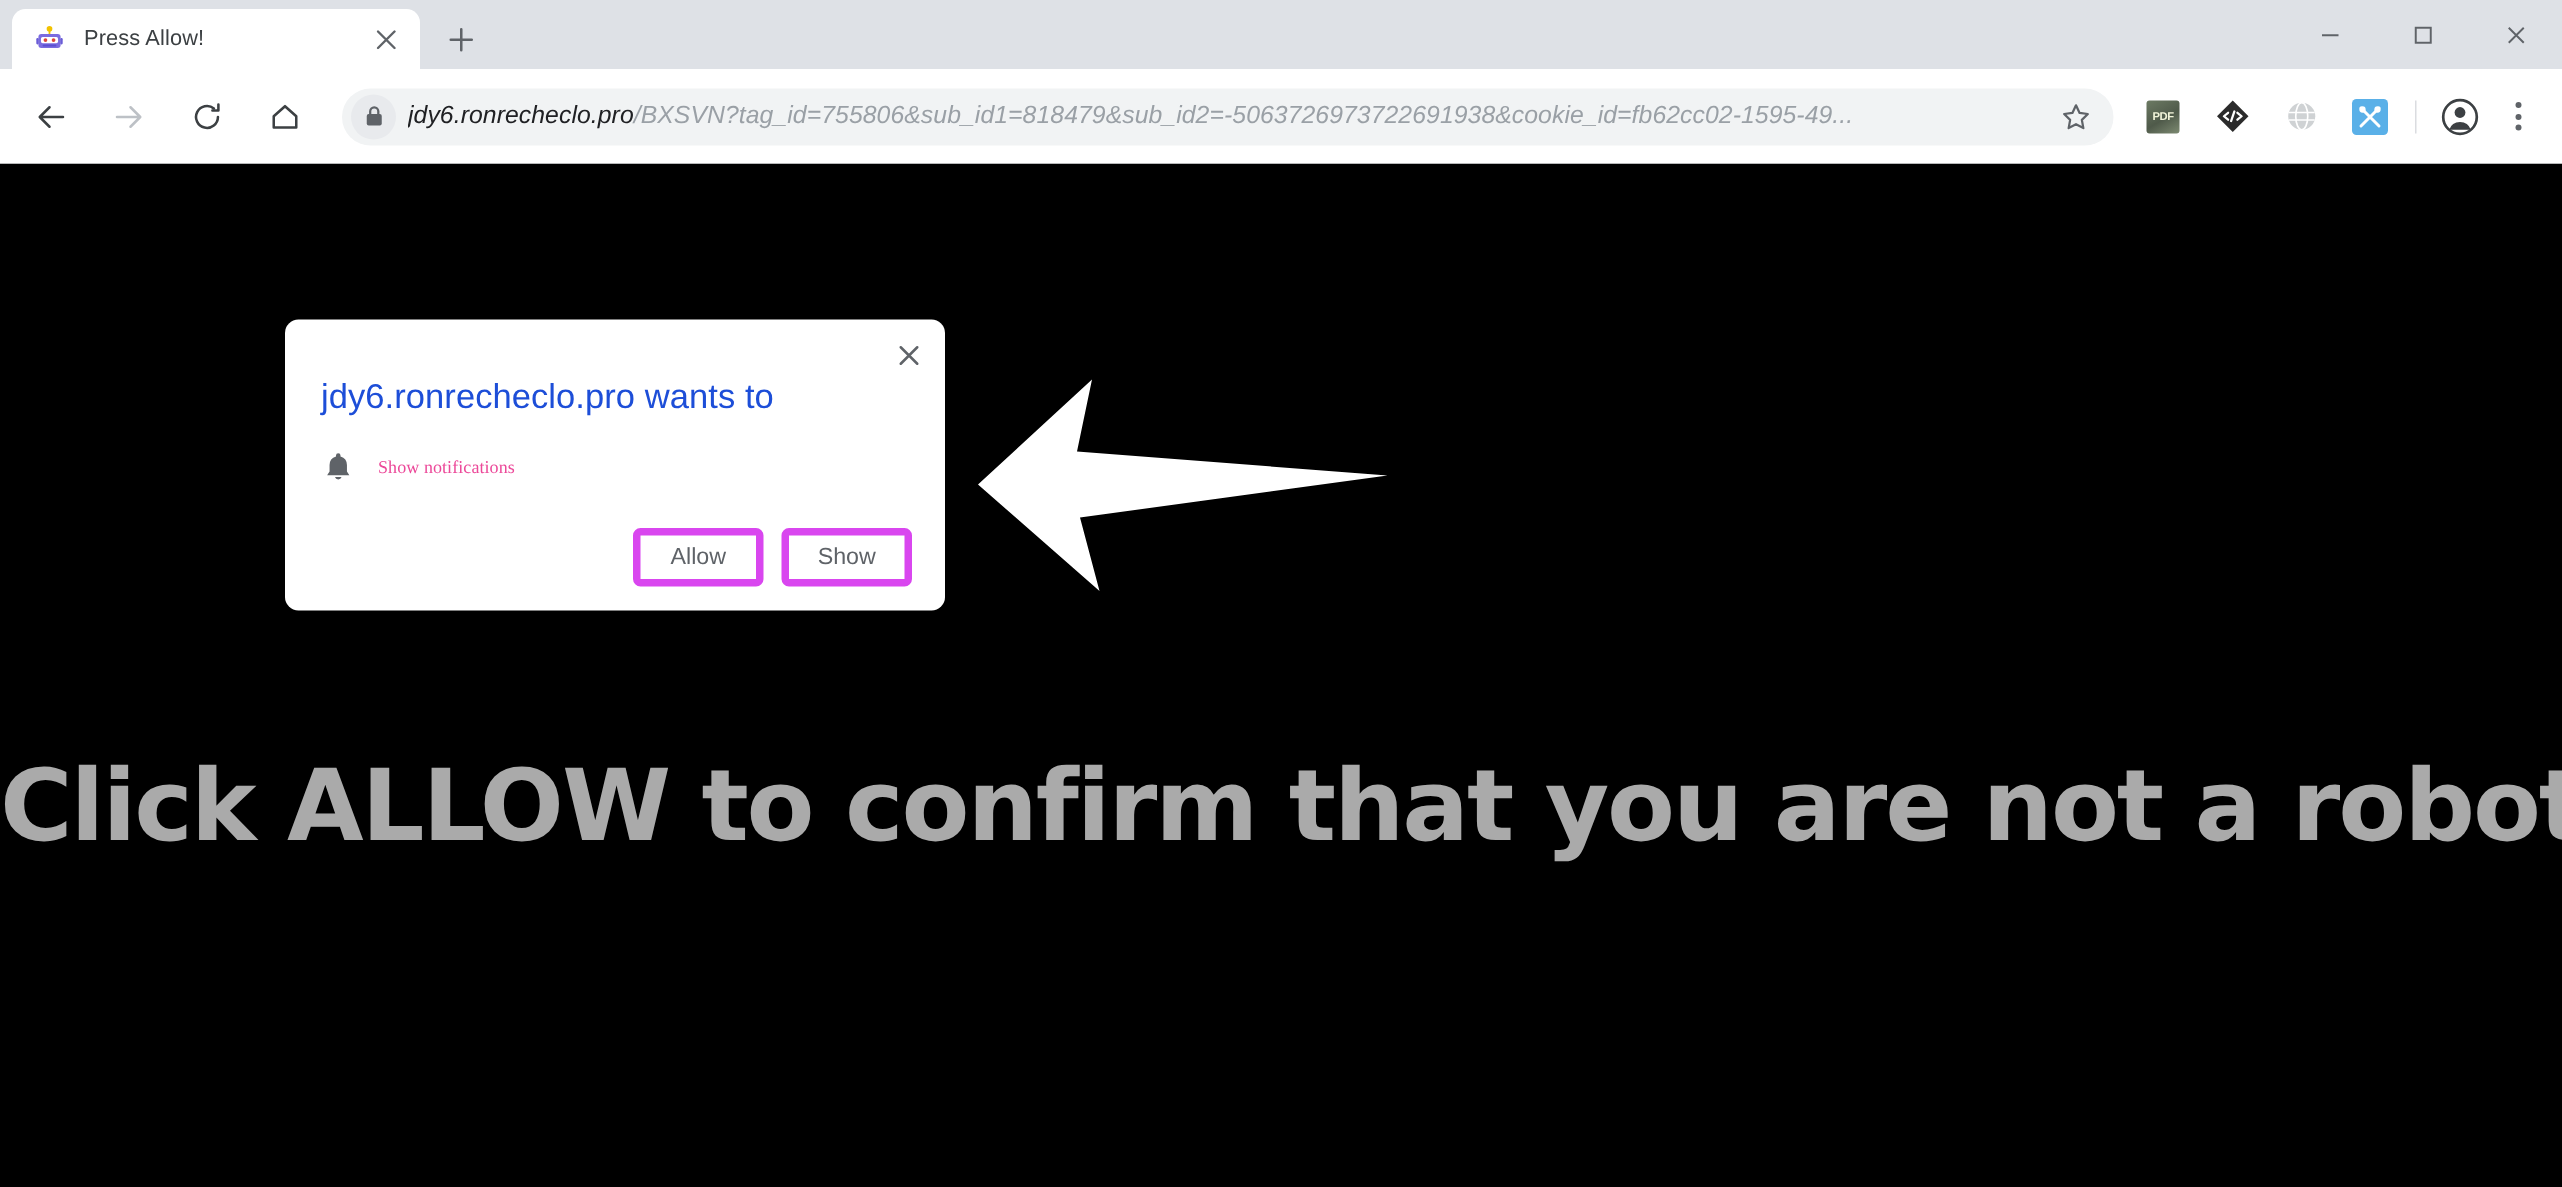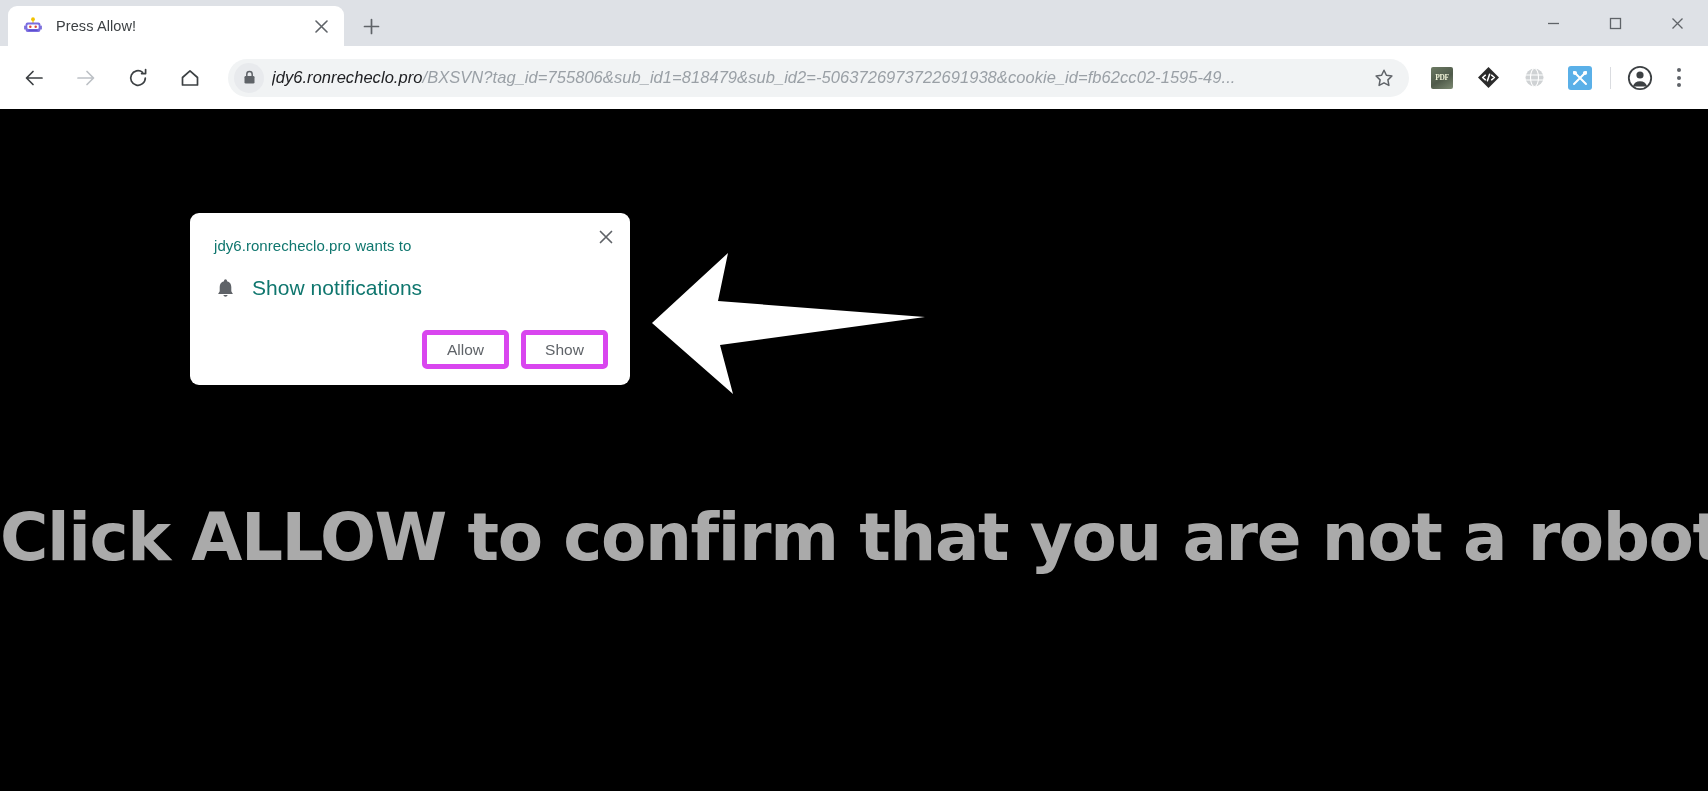--- a/index.html
+++ b/index.html
@@ -26,21 +26,21 @@
     height: 46px;
     background: #dee1e6;
     display: flex;
     align-items: flex-end;
     padding-left: 8px;
     position: relative;
     flex: 0 0 auto;
   }
 
   .tab {
-    width: 336px;
+    width: 272px;
     height: 40px;
     background: #ffffff;
     border-radius: 9px 9px 0 0;
     display: flex;
     align-items: center;
     padding: 0 10px 0 16px;
     position: relative;
   }
 
   .tab-favicon {
@@ -191,21 +191,20 @@
     display: flex;
     align-items: center;
     justify-content: center;
   }
 
   .ext-pdf span {
     font-size: 7.5px;
     font-weight: bold;
     color: #f0f3d8;
     letter-spacing: -0.3px;
-    font-family: Liberation Serif, serif;
   }
 
   .ext-tool {
     width: 24px;
     height: 24px;
     background: #5ab0e8;
     border-radius: 3px;
     display: flex;
     align-items: center;
     justify-content: center;
@@ -298,46 +297,47 @@
     right: 10px;
     width: 28px;
     height: 28px;
     border-radius: 50%;
     display: flex;
     align-items: center;
     justify-content: center;
   }
 
   .perm-title {
-    font-size: 15px;
-    color: #0f766e;
-    margin: 2px 0 22px 0;
+    font-size: 23px;
+    color: #1d4ed8;
+    margin: 16px 0 22px 0;
     letter-spacing: 0.05px;
   }
 
   .perm-row {
     display: flex;
     align-items: center;
     margin-bottom: 30px;
   }
 
   .perm-bell {
     width: 22px;
     height: 22px;
     flex: 0 0 22px;
     margin-right: 16px;
     display: flex;
     align-items: center;
     justify-content: center;
   }
 
   .perm-row-label {
-    font-size: 21px;
-    color: #0f766e;
+    font-size: 12px;
+    color: #ec4899;
     letter-spacing: 0.05px;
+    font-family: Liberation Serif, serif;
   }
 
   .perm-actions {
     display: flex;
     justify-content: flex-end;
     gap: 12px;
   }
 
   .perm-btn {
     min-width: 87px;

